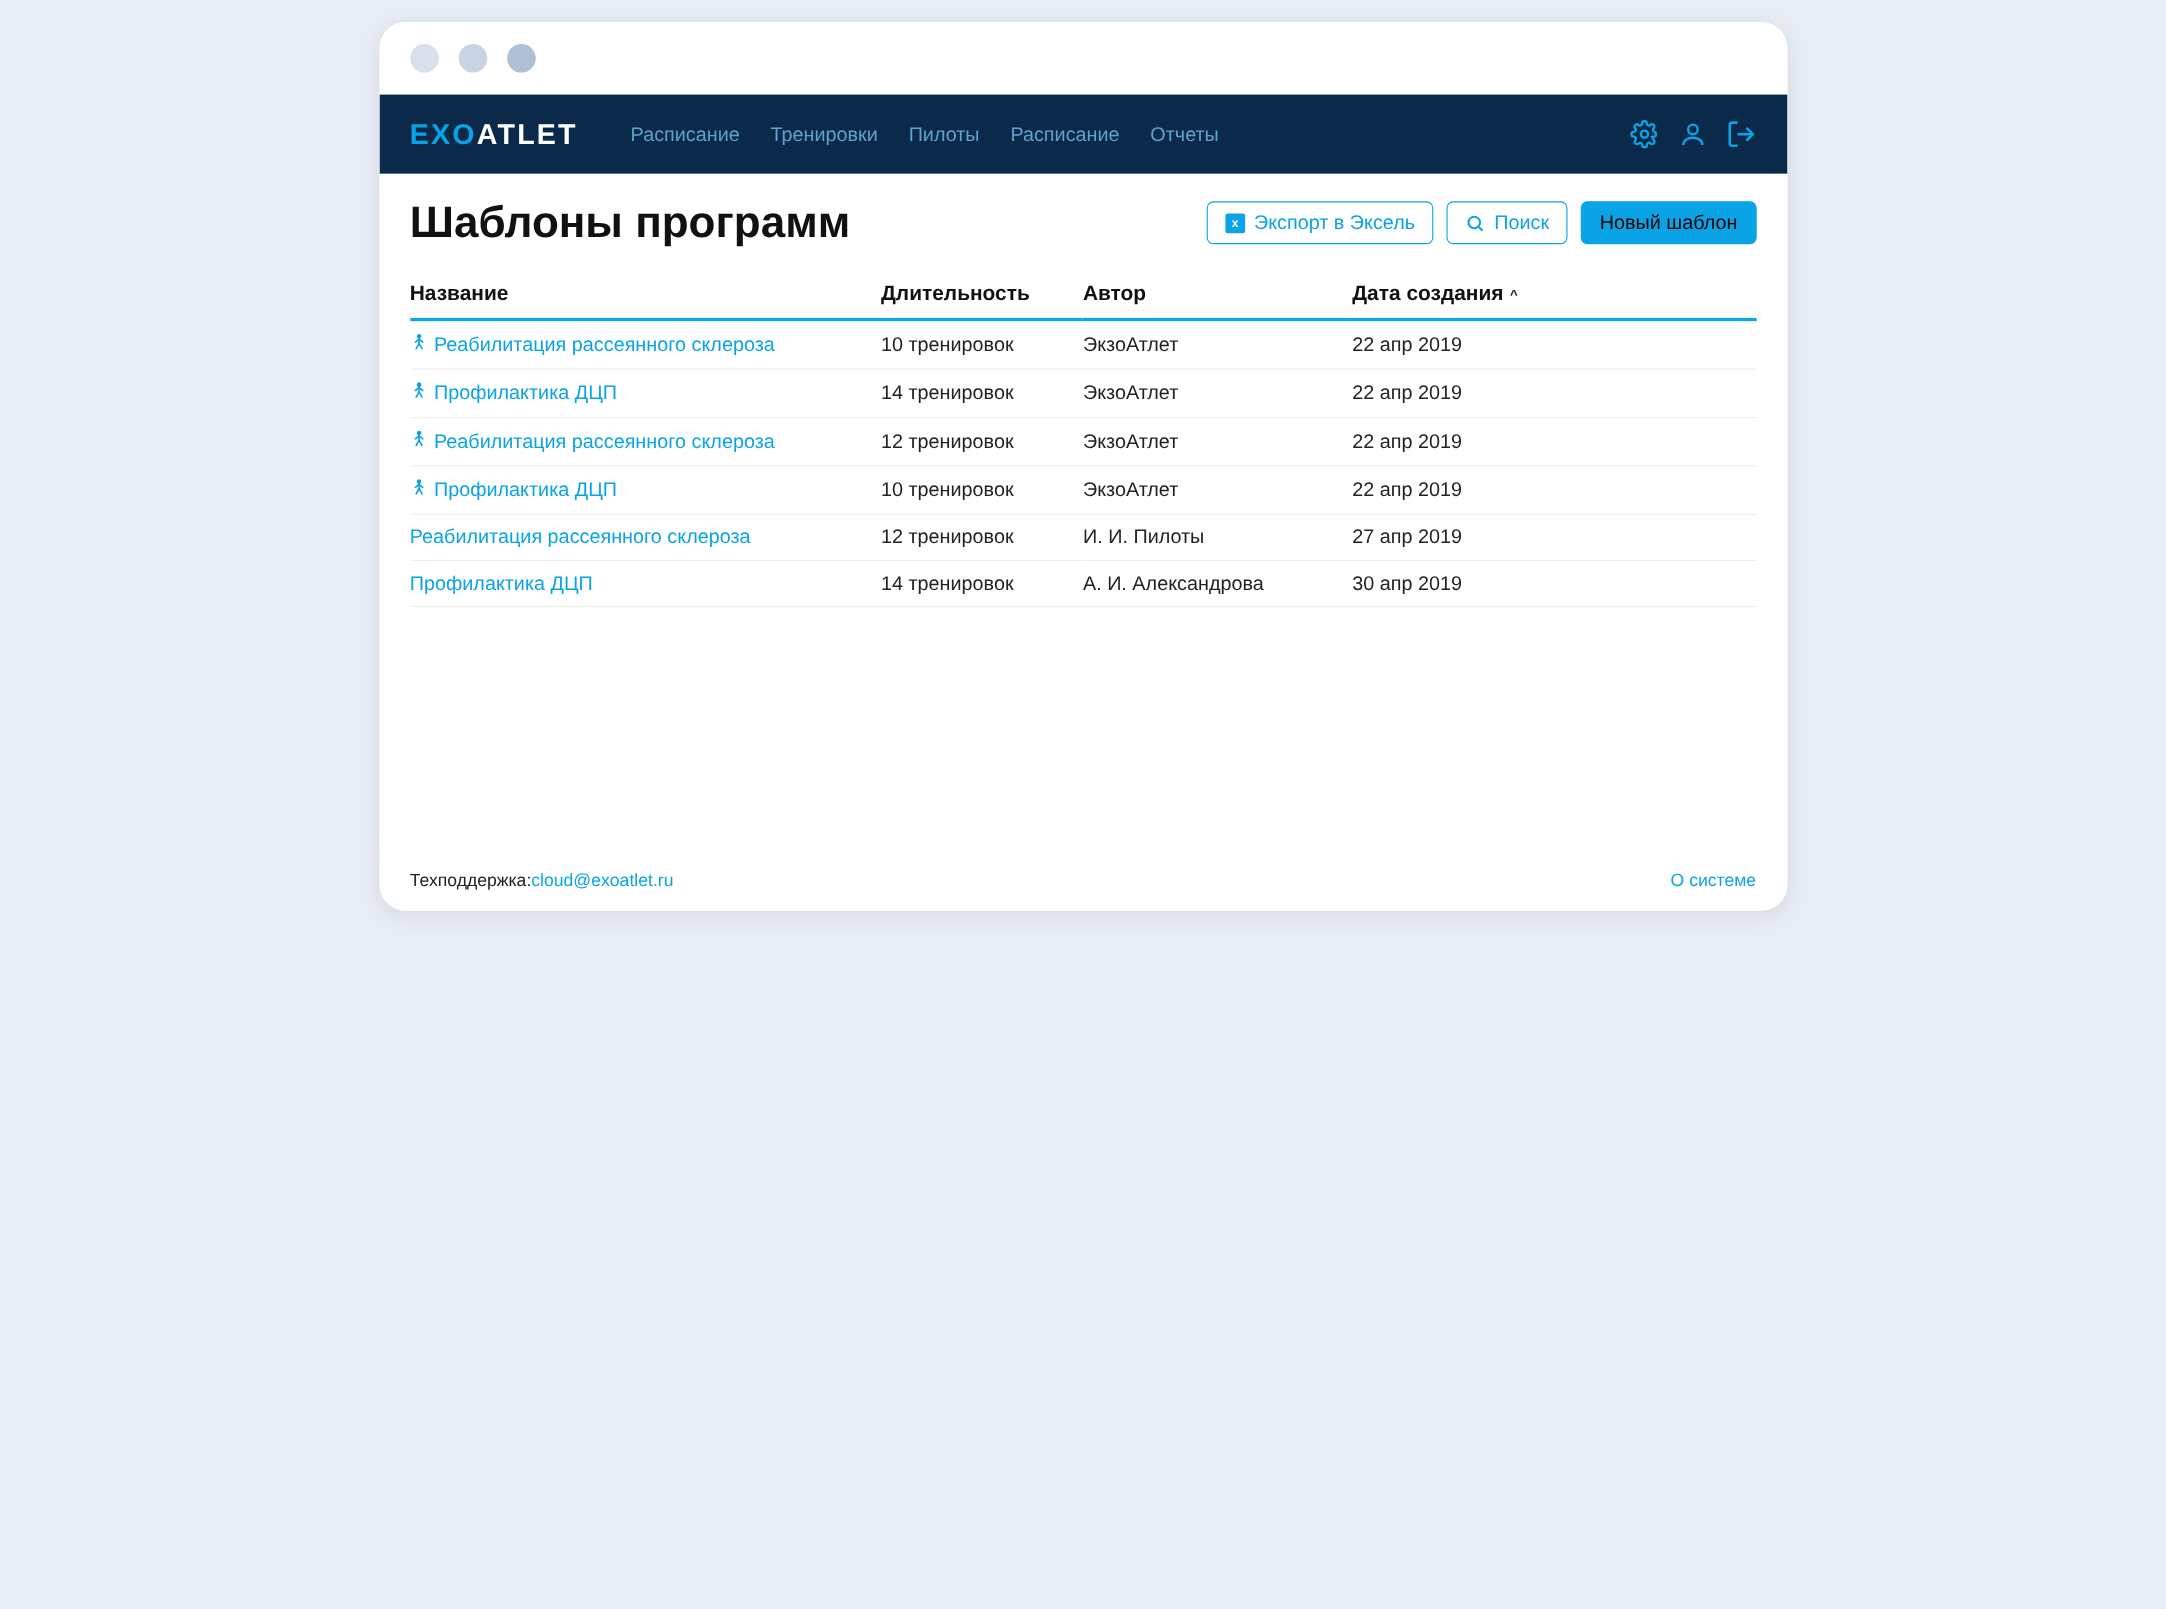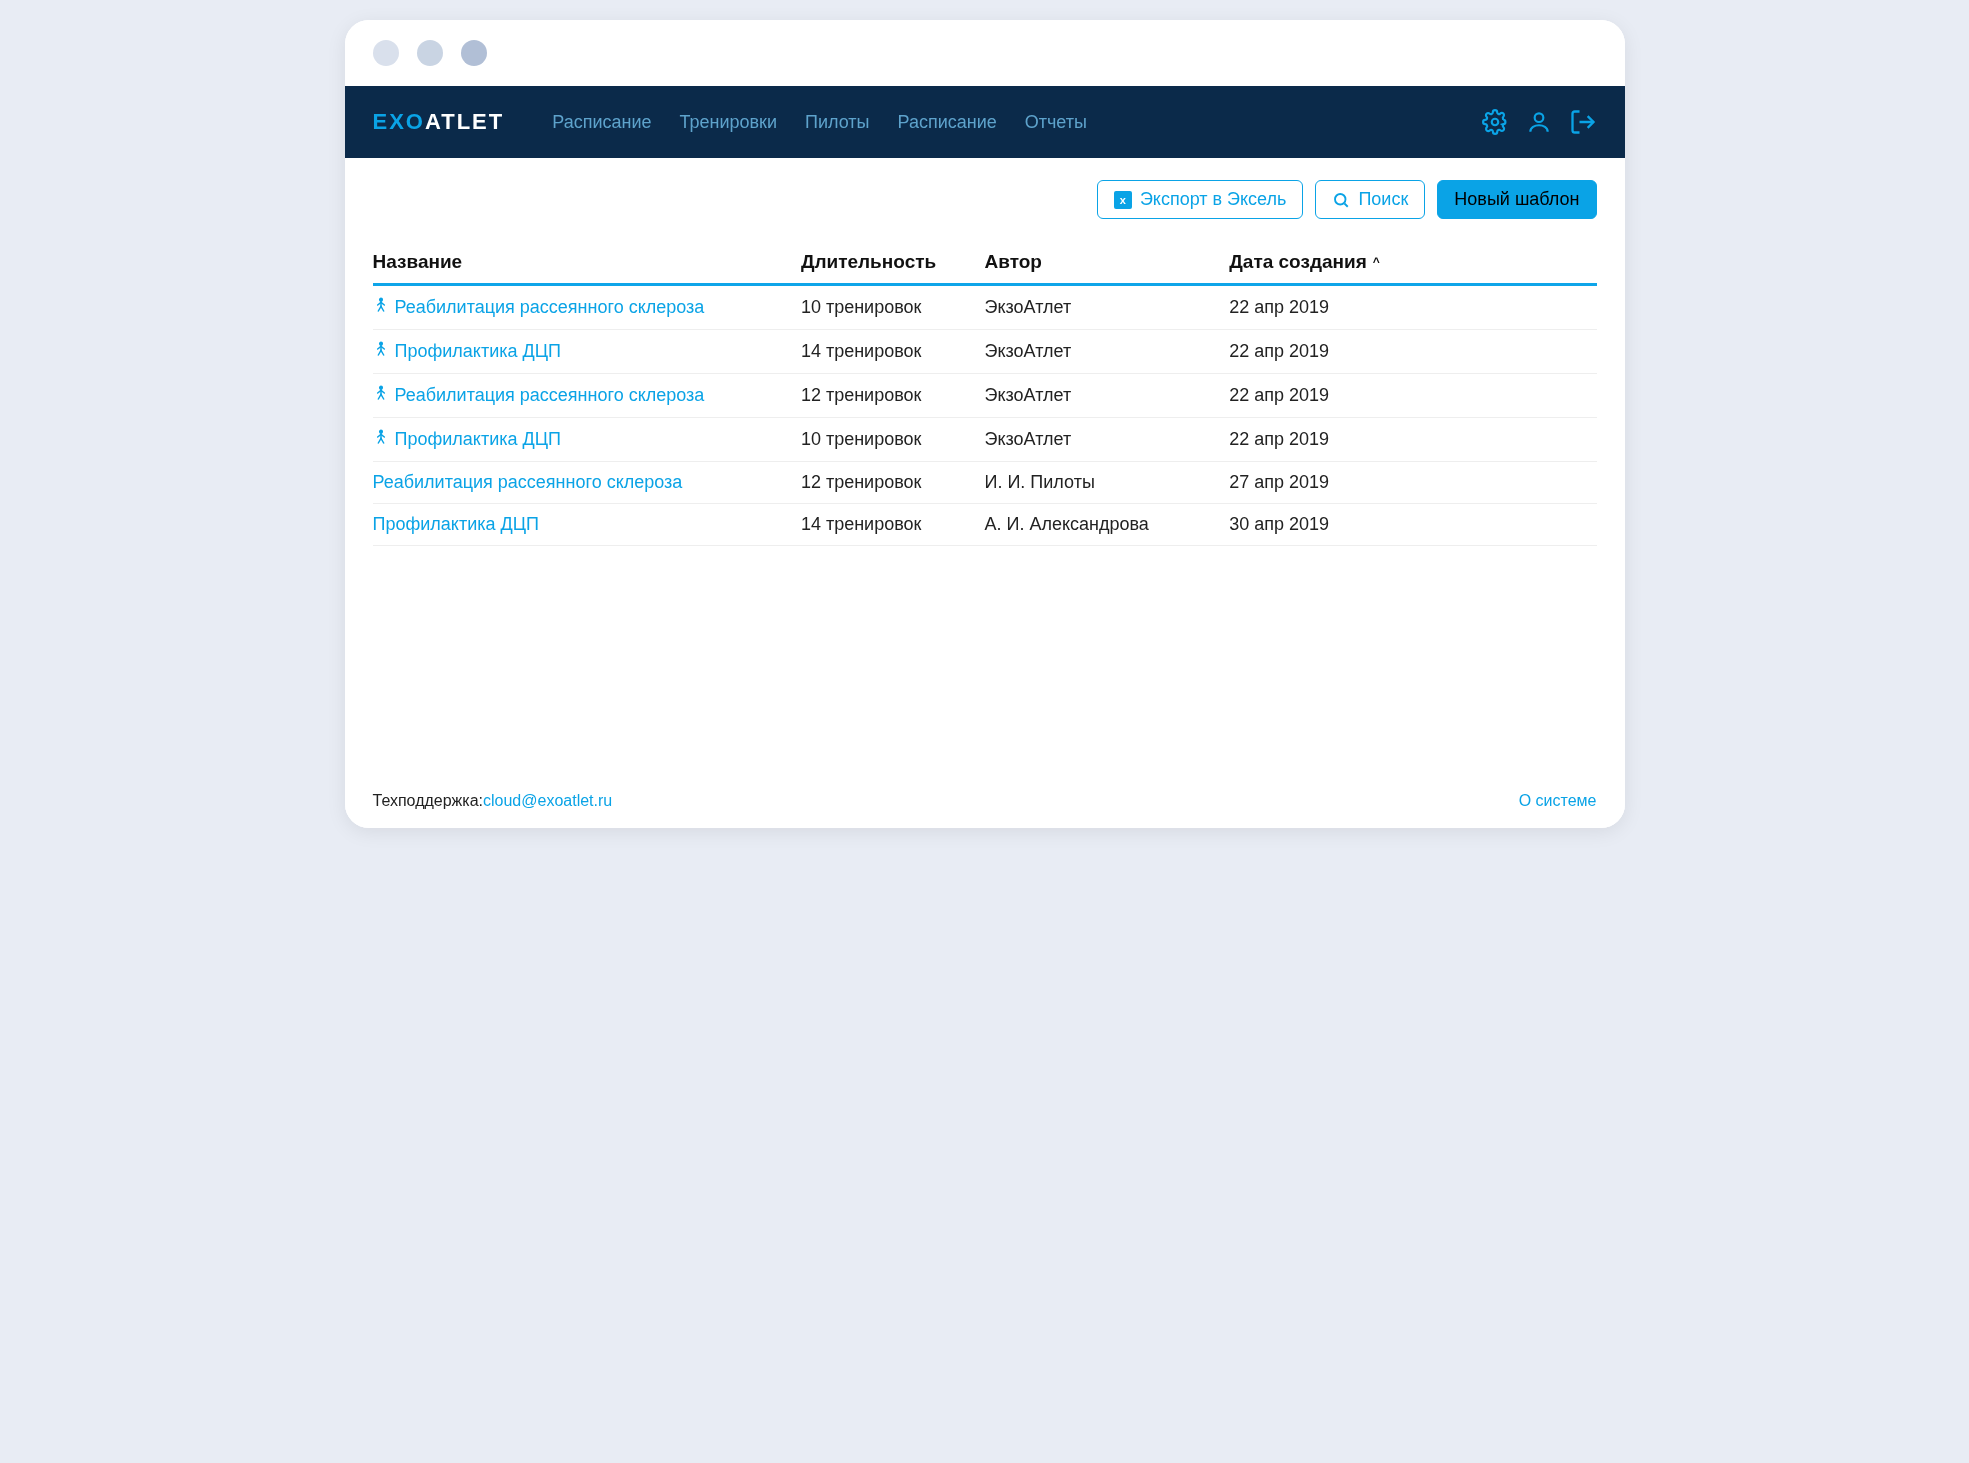--- a/index.html
+++ b/index.html
@@ -42,21 +42,21 @@
     }
     .topnav {
       background: #0b2a4a;
       display: flex;
       align-items: center;
       padding: 0 28px;
       height: 72px;
     }
     .logo {
       color: #0aa3e6;
-      font-size: 22px;
+      font-size: 26px;
       font-weight: 700;
       letter-spacing: 2px;
       margin-right: 48px;
       display: flex;
       align-items: flex-end;
     }
     .logo .atlet {
       color: #fff;
     }
     .nav-links {
@@ -240,20 +240,21 @@
             <path d="M9 21H5a2 2 0 0 1-2-2V5a2 2 0 0 1 2-2h4"></path>
             <polyline points="16 17 21 12 16 7"></polyline>
             <line x1="21" y1="12" x2="9" y2="12"></line>
           </svg>
         </span>
       </div>
     </div>
 
     <div class="content">
       <div class="page-header">
+        <h1 class="page-title">Шаблоны программ</h1>
         <div class="actions">
           <button class="btn">
             <span class="icon-slot">
               <span class="excel-icon">x</span>
             </span>
             <span>Экспорт в Эксель</span>
           </button>
           <button class="btn">
             <span class="icon-slot">
               <svg viewBox="0 0 24 24" width="18" height="18" fill="none" stroke="currentColor" stroke-width="2.5">

